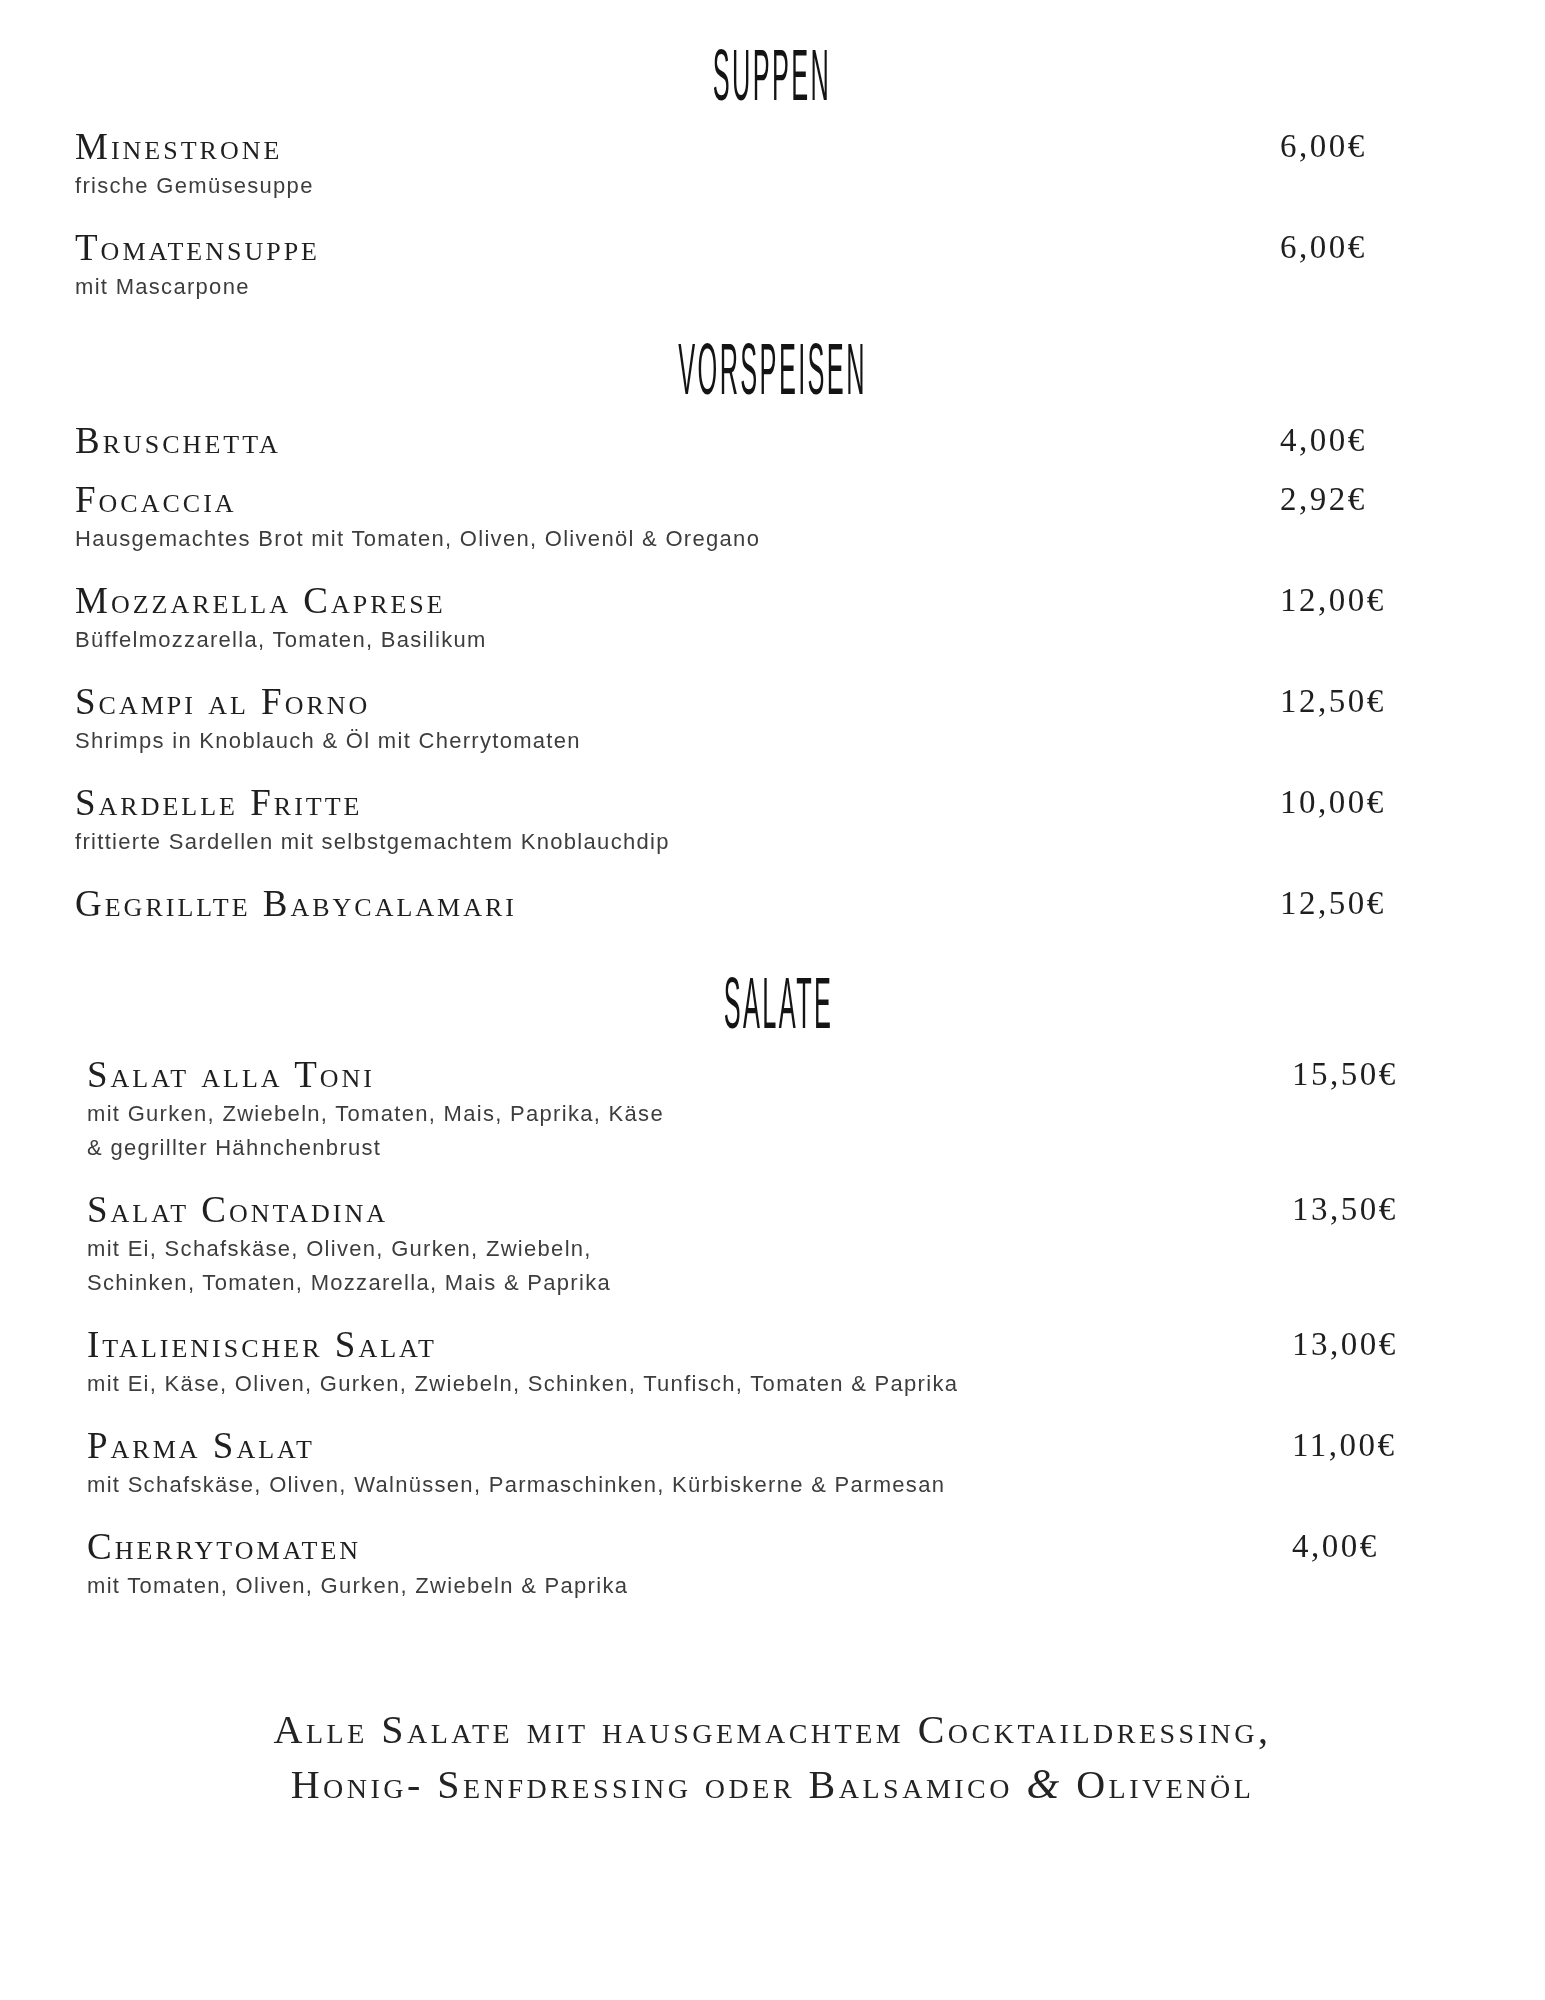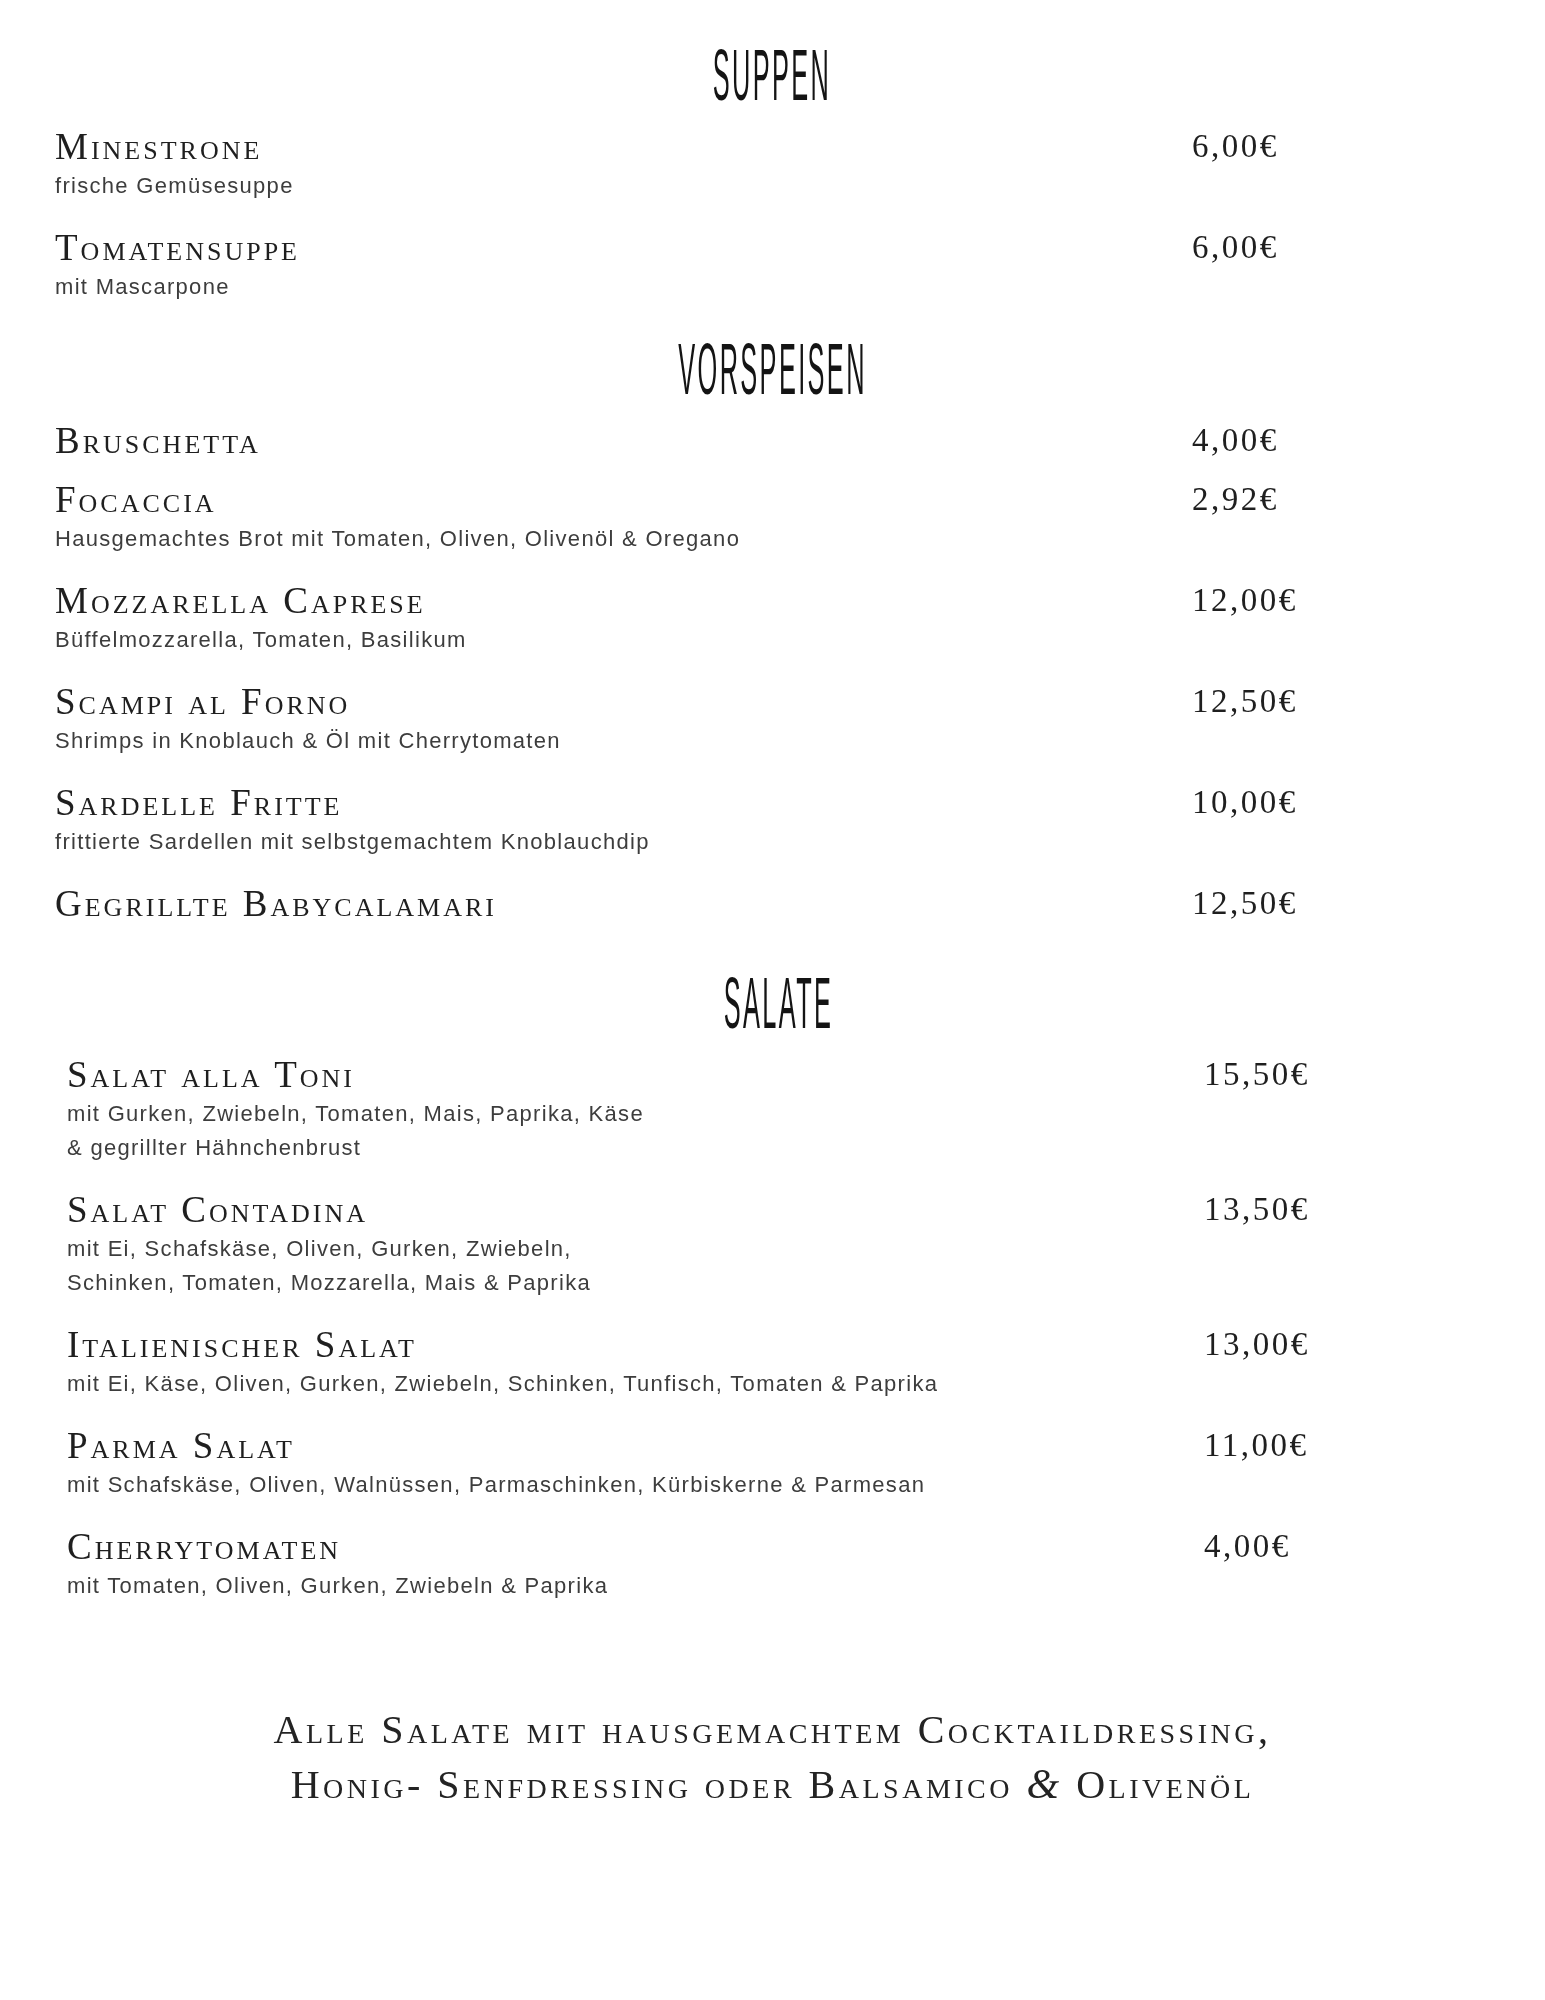--- a/index.html
+++ b/index.html
@@ -33,21 +33,21 @@
     transform: scale(0.47, 1.33);
     transform-origin: center center;
     white-space: nowrap;
   }
   .section-suppen     { margin-top: 0; }
   .section-vorspeisen { margin-top: 28px; }
   .section-salate     { margin-top: 40px; margin-left: 12px; }
 
   .item {
     position: relative;
-    padding-left: 55px;
+    padding-left: 75px;
     padding-right: 260px;
     margin-bottom: 22px;
   }
   .item.no-desc { margin-bottom: 14px; }
   .item-name {
     font-family: "Liberation Serif", serif;
     font-variant: small-caps;
     font-size: 37px;
     letter-spacing: 3px;
     line-height: 45px;
@@ -57,21 +57,21 @@
   .item-desc {
     font-family: "Liberation Sans", sans-serif;
     font-size: 22px;
     letter-spacing: 1.3px;
     line-height: 34px;
     color: #3d3d3d;
     white-space: nowrap;
   }
   .item-price {
     position: absolute;
-    left: 1192px;
+    left: 1280px;
     top: 0;
     font-family: "Liberation Serif", serif;
     font-size: 33px;
     letter-spacing: 2.5px;
     line-height: 45px;
     color: #1f1f1f;
     white-space: nowrap;
   }
   .footer {
     margin-top: 100px;

